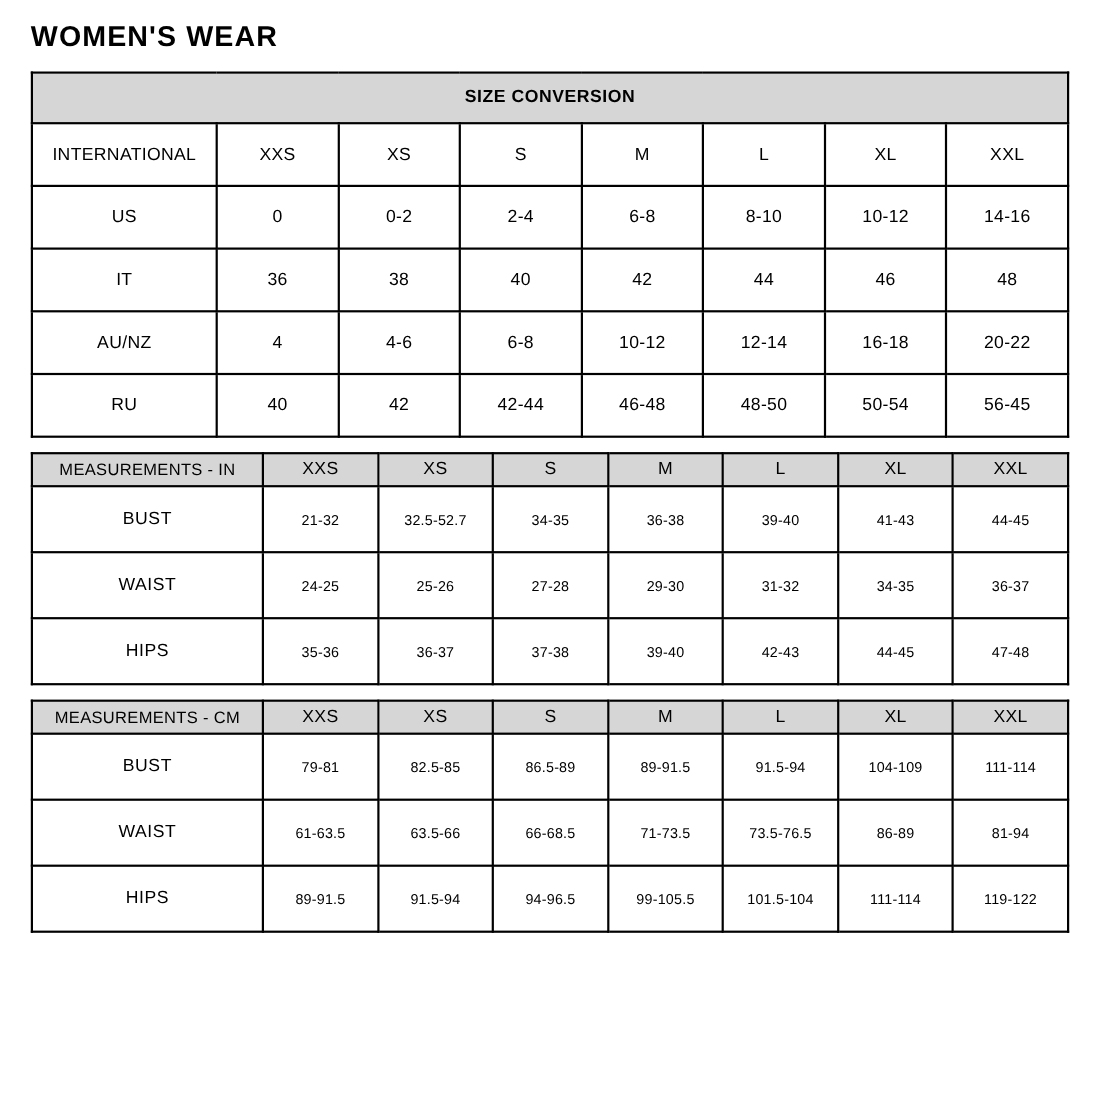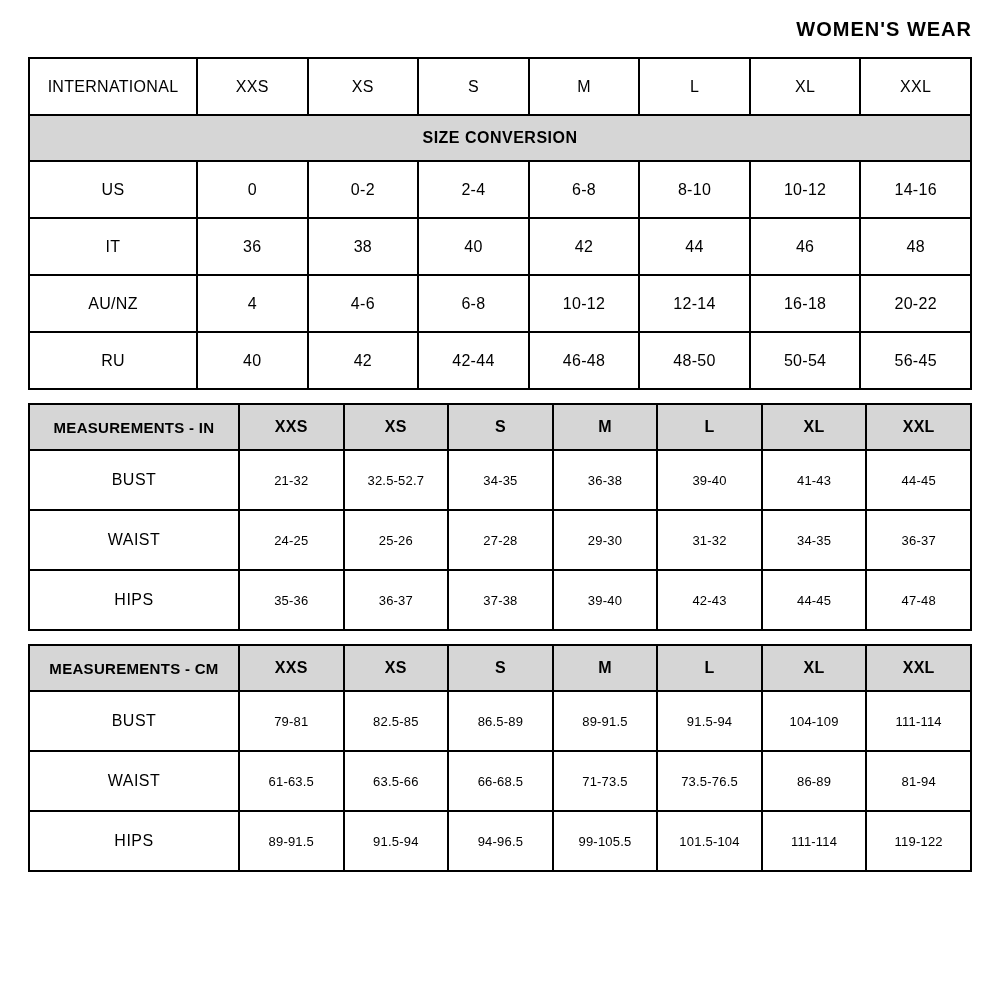--- a/index.html
+++ b/index.html
@@ -16,22 +16,22 @@
     color: var(--text);
     font-family: "Liberation Sans", sans-serif;
   }
   .page {
     width: 1000px;
     height: 1000px;
     margin: 0 auto;
     padding: 12px 28px 0 28px;
   }
   .title {
-    text-align: right;
-    font-size: 20px;
+    text-align: left;
+    font-size: 26px;
     font-weight: bold;
     letter-spacing: 1px;
     margin: 6px 0 16px 0;
   }
   table {
     width: 100%;
     border-collapse: collapse;
     table-layout: fixed;
     margin-bottom: 13px;
   }
@@ -54,22 +54,22 @@
   .conv-table td {
     height: 57px;
     font-size: 16px;
     font-weight: normal;
     letter-spacing: 0.3px;
   }
   
   .meas-table col.m-label { width: 210px; }
   .meas-table th {
     background: var(--header-bg);
-    font-weight: bold;
-    height: 46px;
+    font-weight: normal;
+    height: 30px;
     font-size: 16px;
     letter-spacing: 0.3px;
   }
   .meas-table th.head-label { font-size: 15px; }
   .meas-table td {
     height: 60px;
     font-size: 13px;
     letter-spacing: 0.2px;
   }
   .meas-table td.row-label {
@@ -84,34 +84,34 @@
 <div class="page">
 
   <h1 class="title">WOMEN'S WEAR</h1>
 
   <table class="conv-table">
     <colgroup>
         <col class="c-label">
         <col span="7">
       </colgroup>
     <tbody id="conv-body">
+        <tr>
+          <th class="span-header" colspan="8">SIZE CONVERSION</th>
+        </tr>
         <tr>
           <td class="row-label">INTERNATIONAL</td>
           <td>XXS</td>
           <td>XS</td>
           <td>S</td>
           <td>M</td>
           <td>L</td>
           <td>XL</td>
           <td>XXL</td>
         </tr>
         <tr>
-          <th class="span-header" colspan="8">SIZE CONVERSION</th>
-        </tr>
-        <tr>
           <td class="row-label">US</td>
           <td>0</td>
           <td>0-2</td>
           <td>2-4</td>
           <td>6-8</td>
           <td>8-10</td>
           <td>10-12</td>
           <td>14-16</td>
         </tr>
         <tr>

